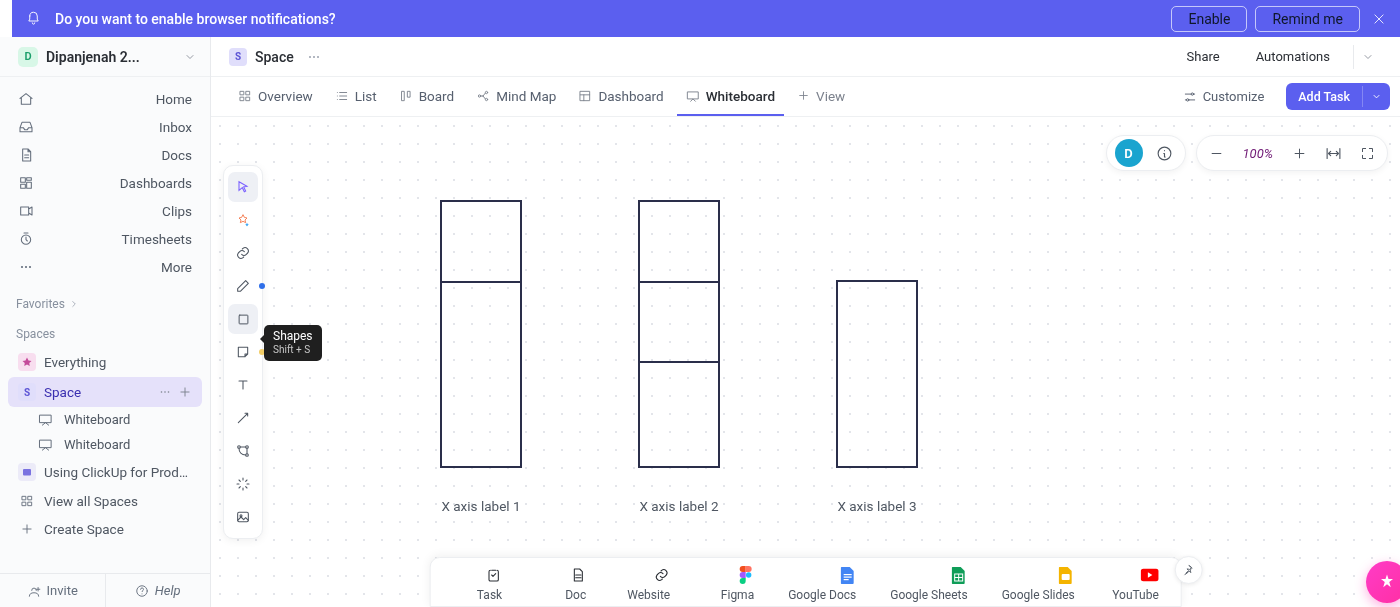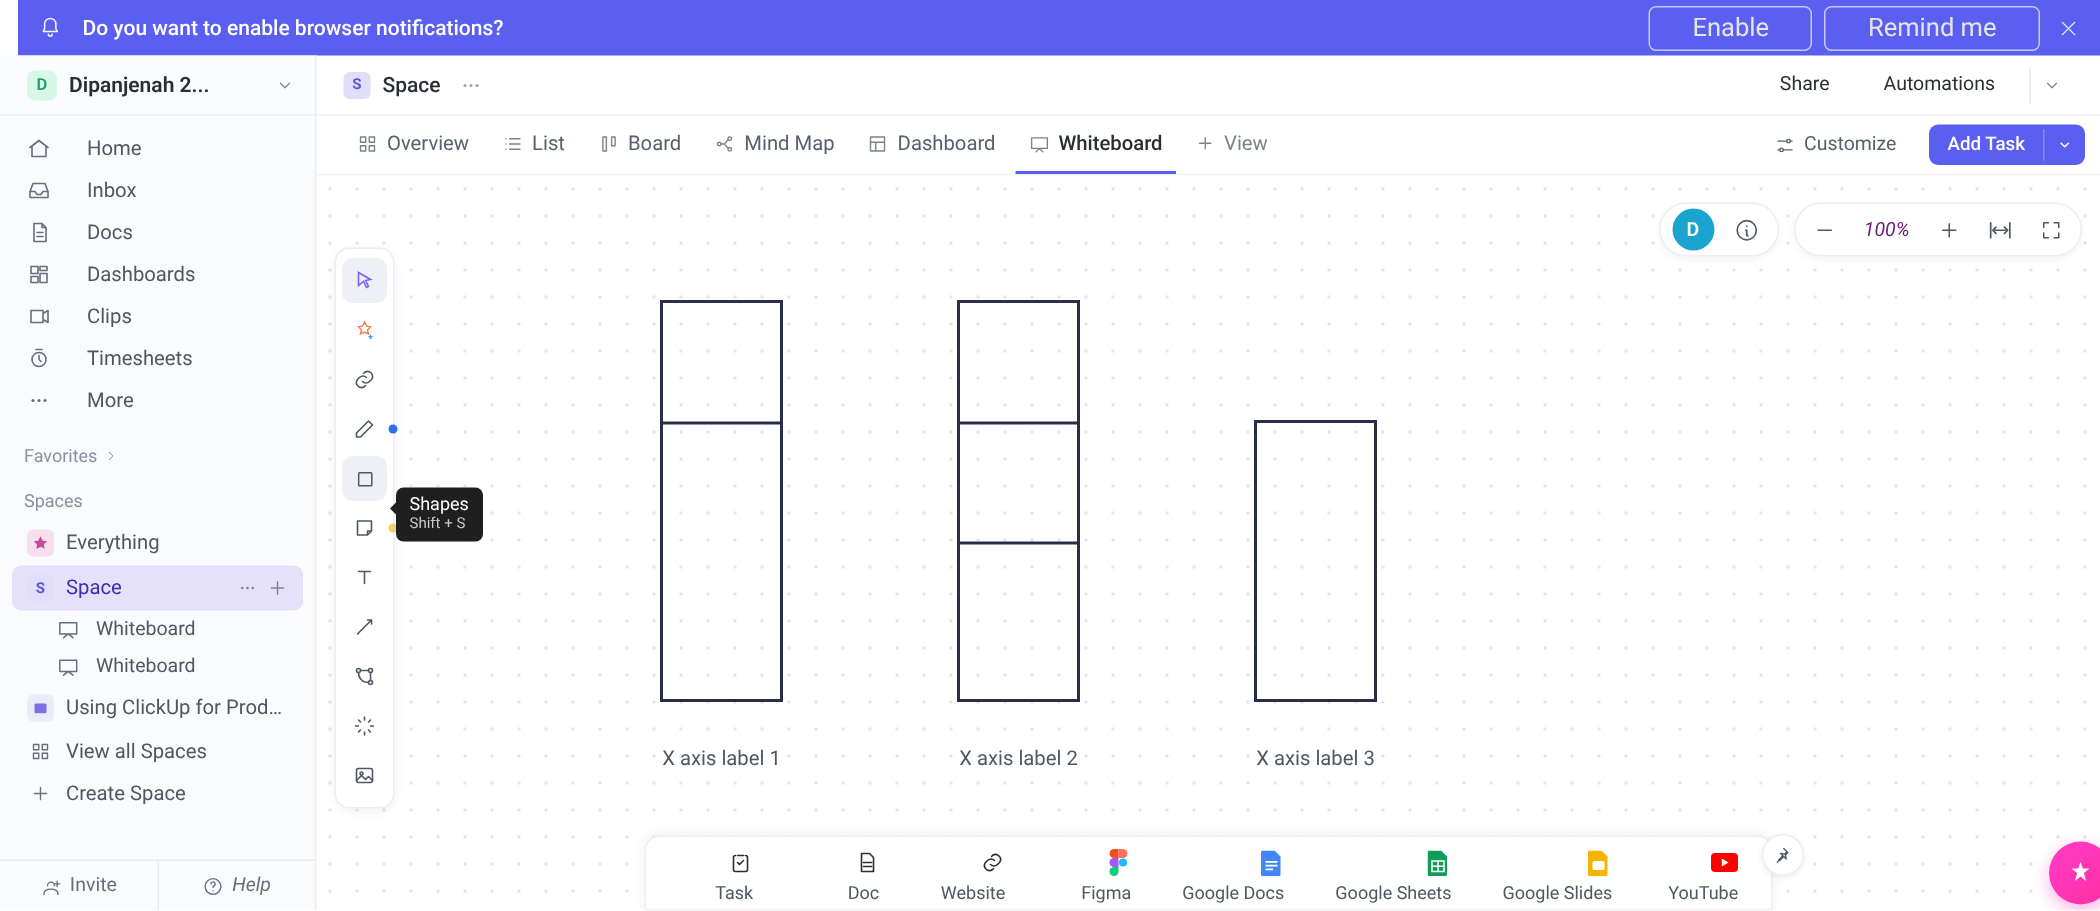--- a/index.html
+++ b/index.html
@@ -2,33 +2,33 @@
 <html><head>
 <meta charset="utf-8">
 <style>
   * { box-sizing: border-box; margin: 0; padding: 0; font-family: -apple-system, BlinkMacSystemFont, "Segoe UI", Roboto, sans-serif; }
   body { width: 1400px; height: 607px; overflow: hidden; background: #fff; font-size: 13px; color: #2a2e34; position: relative; }
 
   
   .notif-bar { height: 37px; background: #5b5fef; color: #fff; display: flex; align-items: center; padding: 0 14px; margin-left: 12px; }
   .notif-bar .bell { margin-right: 14px; opacity: .95; }
   .notif-bar .msg { font-size: 14px; font-weight: 500; flex: 1; }
-  .notif-bar .btn { background: transparent; color: #e5e5e5; border: 1px solid rgba(255,255,255,.65); border-radius: 5px; padding: 4px 28px; font-size: 17px; margin-left: 8px; cursor: pointer; }
+  .notif-bar .btn { background: transparent; color: #0f172a; border: 1px solid rgba(255,255,255,.65); border-radius: 5px; padding: 4px 16px; font-size: 14px; margin-left: 8px; cursor: pointer; }
   .notif-bar .close { margin-left: 12px; cursor: pointer; opacity: .9; }
 
   
   .app { display: flex; height: calc(607px - 37px); }
   .sidebar { width: 211px; border-right: 1px solid #e8eaed; display: flex; flex-direction: column; background: #fafbfc; }
   .ws-header { display: flex; align-items: center; padding: 10px 14px 10px 18px; gap: 8px; height: 40px; border-bottom: 1px solid #eef0f2; }
   .ws-avatar { width: 20px; height: 20px; border-radius: 5px; background: #d8f7e7; color: #1a9e6a; font-size: 11px; font-weight: 600; display: flex; align-items: center; justify-content: center; }
   .ws-name { font-weight: 600; font-size: 14px; white-space: nowrap; overflow: hidden; text-overflow: ellipsis; flex: 1; color: #2a2e34; }
   .ws-caret { color: #7c828d; }
 
   .nav-list { padding: 8px 8px 6px; }
-  .nav-item { display: flex; align-items: center; gap: 24px; padding: 6px 10px; border-radius: 6px; cursor: pointer; color: #4f5762; font-size: 13.5px; }
+  .nav-item { display: flex; align-items: center; gap: 24px; padding: 6px 10px; border-radius: 6px; cursor: pointer; color: #4f5762; font-size: 13.5px; justify-content: space-between; }
   .nav-item .ico { width: 16px; color: #656f7d; display: inline-flex; }
 
   .section-label { padding: 10px 16px 6px; font-size: 12px; color: #87909e; display: flex; align-items: center; gap: 4px; }
 
   .space-item { display: flex; align-items: center; gap: 8px; padding: 6px 10px; margin: 0 8px; border-radius: 6px; cursor: pointer; font-size: 13.5px; color: #4f5762; }
   .space-item.active { background: #e5e1fa; color: #3a2fb0; }
   .space-item .sbox { width: 18px; height: 18px; border-radius: 4px; display: flex; align-items: center; justify-content: center; font-size: 10px; font-weight: 700; }
   .space-item .sbox.s-pink { background: #f8deef; color: #c44a9a; }
   .space-item .sbox.s-purple { background: #e0defb; color: #5d55d6; }
   .space-item .actions { margin-left: auto; display: flex; gap: 6px; color: #7c828d; }

